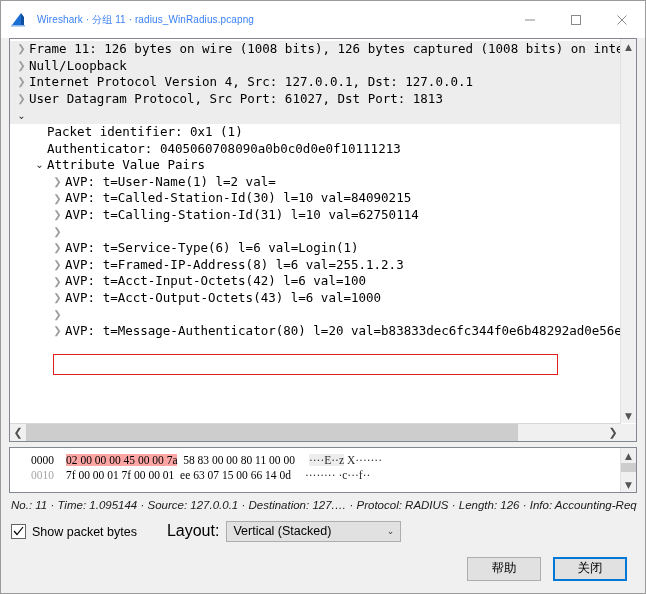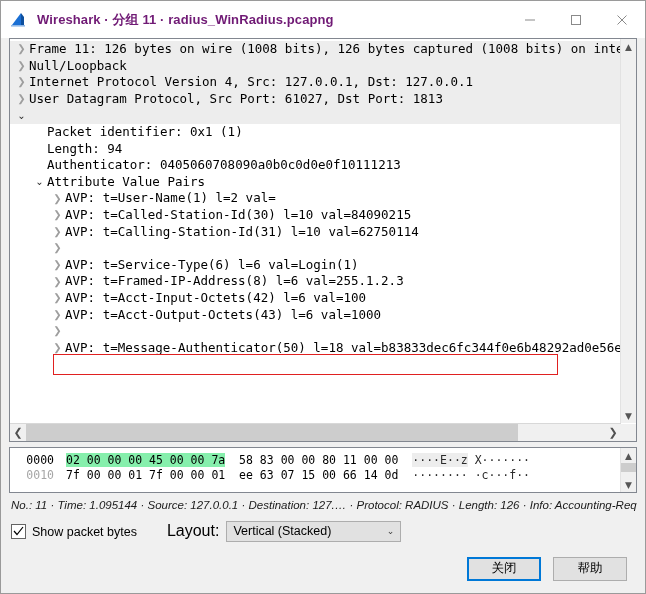--- a/index.html
+++ b/index.html
@@ -36,25 +36,24 @@
   }
   .title-icon {
     width: 18px;
     height: 18px;
     margin-left: 9px;
     margin-right: 9px;
     flex: none;
     position: relative;
   }
   .title-text {
-    font-size: 13px;
-    color: #701a75;
+    font-size: 10px;
+    color: #3b82f6;
     white-space: nowrap;
     letter-spacing: 0.1px;
-    font-weight: bold;
   }
   .title-spacer { flex: 1 1 auto; }
   .wctrl {
     width: 46px;
     height: 36px;
     display: flex;
     align-items: center;
     justify-content: center;
     flex: none;
   }
@@ -182,26 +181,26 @@
   .hex-inner {
     position: absolute;
     left: 0; top: 0; right: 15px; bottom: 0;
     font-family: "DejaVu Sans Mono", "Liberation Mono", monospace;
     font-size: 11.5px;
     line-height: 15px;
     padding-top: 5px;
     white-space: pre;
     overflow: hidden;
   }
-  .hexline { display: flex; align-items: center; height: 15px; }
+  .hexline { display: flex; align-items: center; height: 15px; font-family: Liberation Serif, serif; }
   .hoff { width: 44px; text-align: right; flex: none; }
   .hoff.cur { color: #000; }
   .hoff.dim { color: #a6a6a6; }
   .hbytes { padding-left: 12px; flex: none; }
-  .hbytes .hi { background: #86efac; }
+  .hbytes .hi { background: #fca5a5; }
   .hascii { padding-left: 14px; flex: none; color: #2b2b2b; text-align: right; }
   .hascii .hi { background: #ededed; }
   .vscroll-hex {
     position: absolute;
     right: 0; top: 0; bottom: 0;
     width: 15px;
     background: #f0f0f0;
     border-left: 1px solid #e2e2e2;
   }
   .vs-thumb-hex {
@@ -353,24 +352,20 @@
             </div>
             <div class="trow ind0 sel">
               <span class="arrow expanded">⌄</span>
             </div>
             <div class="trow ind1">
               <span class="arrow blank">·</span>
               <span class="tlabel">Packet identifier: 0x1 (1)</span>
             </div>
             <div class="trow ind1">
               <span class="arrow blank">·</span>
-              <span class="tlabel">Length: 94</span>
-            </div>
-            <div class="trow ind1">
-              <span class="arrow blank">·</span>
               <span class="tlabel">Authenticator: 0405060708090a0b0c0d0e0f10111213</span>
             </div>
             <div class="trow ind1">
               <span class="arrow expanded">⌄</span>
               <span class="tlabel">Attribute Value Pairs</span>
             </div>
             <div class="trow ind2">
               <span class="arrow collapsed">❯</span>
               <span class="tlabel">AVP: t=User-Name(1) l=2 val=</span>
             </div>
@@ -399,21 +394,21 @@
             </div>
             <div class="trow ind2">
               <span class="arrow collapsed">❯</span>
               <span class="tlabel">AVP: t=Acct-Output-Octets(43) l=6 val=1000</span>
             </div>
             <div class="trow ind2">
               <span class="arrow collapsed">❯</span>
             </div>
             <div class="trow ind2">
               <span class="arrow collapsed">❯</span>
-              <span class="tlabel">AVP: t=Message-Authenticator(50) l=18 val=b83833dec6fc344f0e6b48292ad0e56e</span>
+              <span class="tlabel">AVP: t=Message-Authenticator(80) l=20 val=b83833dec6fc344f0e6b48292ad0e56e</span>
             </div>
           </div>
       </div>
       <div class="highlight-box" id="annotation-box" style="left: 43px; top: 315.281px; width: 505px; height: 21px; border-color: rgb(224, 32, 32);"></div>
 
       <div class="vscroll-tree">
         <div class="vs-arrow-t">▲</div>
         <div class="vs-arrow-b">▼</div>
       </div>
 
@@ -448,18 +443,18 @@
         <span class="chk-label">Show packet bytes</span>
       </div>
       <span class="layout-label">Layout:</span>
       <div class="combo">
         <span class="combo-text">Vertical (Stacked)</span>
         <span class="combo-arrow">⌄</span>
       </div>
     </div>
 
     <div class="footer">
+      <div class="btn">帮助</div>
       <div class="btn default">关闭</div>
-      <div class="btn">帮助</div>
     </div>
 
   </div>
 </div>
 
 </body></html>

